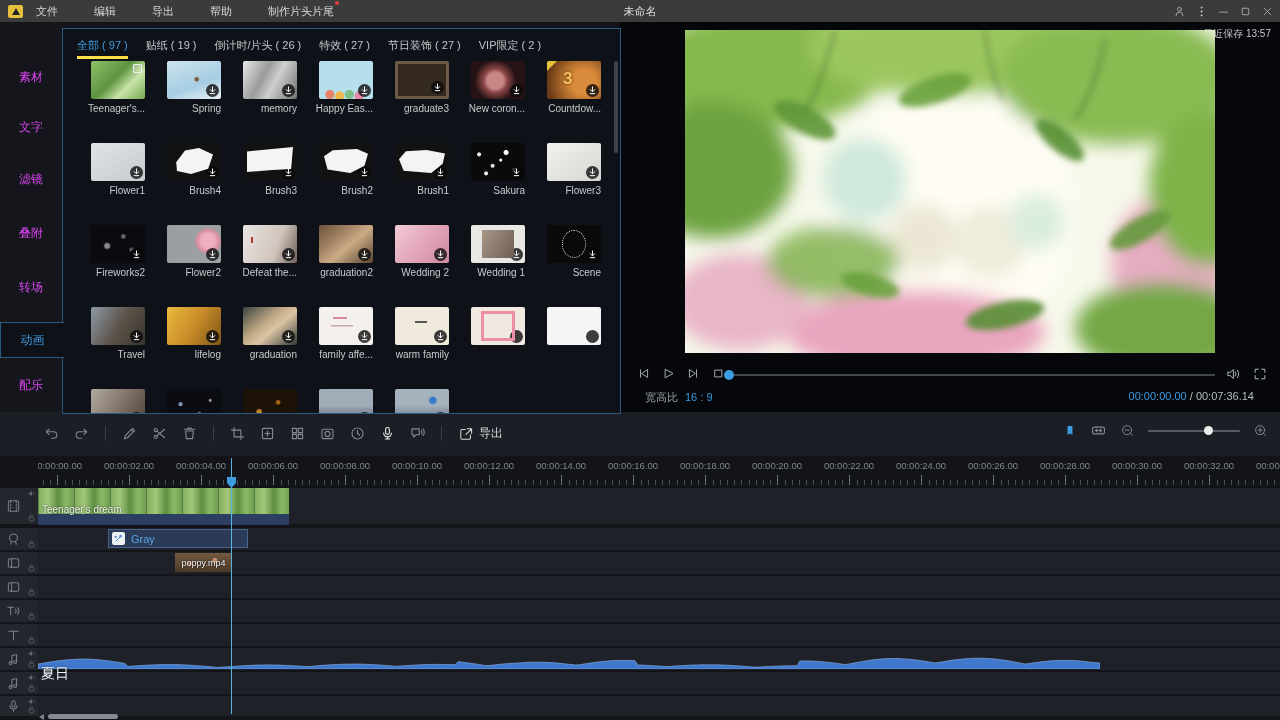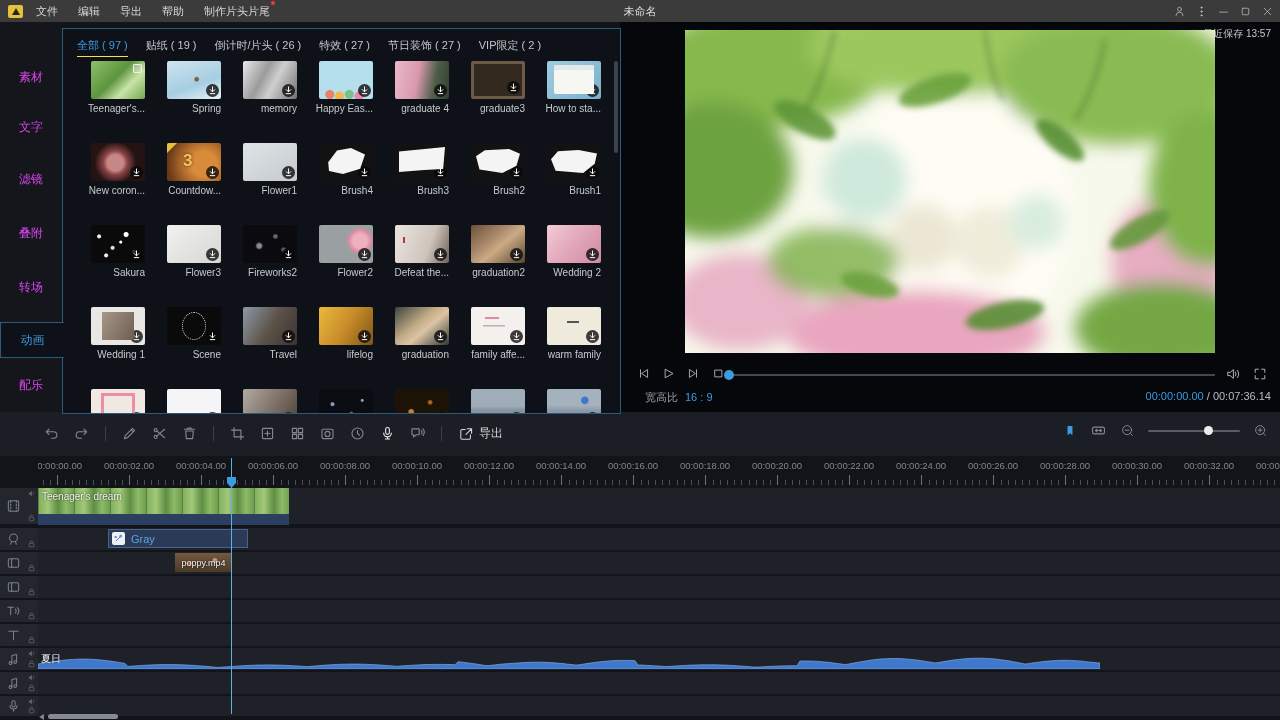--- a/index.html
+++ b/index.html
@@ -5,38 +5,38 @@
   html,body{margin:0;padding:0}
   body{width:1280px;height:720px;overflow:hidden;position:relative;background:#121419;
        font-family:"Liberation Sans","DejaVu Sans",sans-serif;color:#c8ccd0;-webkit-font-smoothing:antialiased}
   svg{display:block}
   .ic svg{fill:none;stroke:#84898f;stroke-width:1.3;stroke-linecap:round;stroke-linejoin:round}
 
   
   .titlebar{position:absolute;left:0;top:0;width:1280px;height:22px;background:#3b3b3b;z-index:40;display:flex;align-items:center}
   .logo{width:15px;height:13px;background:#e6c23c;border-radius:2px;margin:0 13px 0 8px;position:relative}
   .logo::after{content:"";position:absolute;left:3.5px;top:3px;border-left:4px solid transparent;border-right:4px solid transparent;border-bottom:7px solid #262626}
-  .menus{display:flex;gap:20px;font-size:11px;color:#d6d6d6}
+  .menus{display:flex;gap:36px;font-size:11px;color:#d6d6d6}
   .menu-item{position:relative;cursor:default}
   .menu-item.badge::after{content:"";position:absolute;top:-3px;right:-5px;width:4px;height:4px;border-radius:50%;background:#e04038}
   .tb-title{position:absolute;left:50%;transform:translateX(-50%);font-size:11px;color:#dddddd}
   .tb-ctrl{position:absolute;right:6px;top:0;height:22px;display:flex;align-items:center;gap:9px}
   .tb-ctrl .ic svg{stroke:#b9b9b9;stroke-width:1.2}
 
   
   .nav{position:absolute;left:0;top:22px;width:62px;height:390px;background:#14161b}
   .nav-item{position:absolute;left:0;width:62px;height:34px;display:flex;align-items:center;justify-content:center;
             font-size:12px;color:#d946ef;cursor:pointer}
   .nav-item.active{color:#3d9be0;background:#0e1218;border:1px solid #2a5a7e;border-right:none;width:63px;z-index:6}
 
   
   .panel{position:absolute;left:62px;top:28px;width:557px;height:384px;background:#0e1218;border:1px solid #2a5a7e;overflow:hidden;z-index:5}
   .tabs{display:flex;gap:18px;padding:9px 0 0 14px;font-size:11px;color:#c2c6ca}
   .tab{cursor:pointer;padding-bottom:3px}
-  .tab.active{color:#3d9be0;border-bottom:1px solid #fde047}
+  .tab.active{color:#3d9be0;border-bottom:3px solid #fde047}
   .grid{position:absolute;left:6px;top:28px;width:540px;display:flex;flex-wrap:wrap}
   .cell{width:76px;height:78px;display:flex;flex-direction:column;align-items:flex-end;padding-top:4px;cursor:pointer}
   .thumb{width:54px;height:38px;border-radius:2px;position:relative;overflow:hidden}
   .cell-label{font-size:10px;color:#c6cacd;margin-top:4px;max-width:74px;white-space:nowrap;overflow:hidden}
   .dl{position:absolute;right:2px;bottom:2px;width:13px;height:13px;border-radius:50%;background:rgba(8,8,8,.78);display:flex;align-items:center;justify-content:center}
   .dl svg{stroke:#fff;fill:none;stroke-width:1.1;stroke-linecap:round}
   .applied{position:absolute;right:3px;top:3px;width:7px;height:7px;border:1px solid #f0f0f0;border-radius:1px;background:rgba(255,255,255,.25)}
   .vip-corner{position:absolute;left:0;top:0;width:0;height:0;border-left:10px solid #e6c23c;border-bottom:10px solid transparent}
   .overlay-num{position:absolute;left:16px;top:8px;font-size:17px;font-weight:bold;color:#f2c35c;text-shadow:0 0 3px #5a2e08}
   .panel-scroll{position:absolute;right:2px;top:32px;width:4px;height:92px;background:#3c434c;border-radius:2px}
@@ -92,21 +92,21 @@
   .pcontrols{position:absolute;left:16px;top:344px;display:flex;gap:10px;align-items:center}
   .pcontrols .ic{cursor:pointer}
   .pcontrols .ic svg{stroke:#b4b8be;stroke-width:1.2}
   .seek{position:absolute;left:108px;top:352px;width:487px;height:2px;background:#43474e;cursor:pointer}
   .seek-dot{position:absolute;left:104px;top:348px;width:10px;height:10px;border-radius:50%;background:#3d9be0;cursor:pointer}
   .pright{position:absolute;right:12px;top:344px;display:flex;gap:11px}
   .pright .ic svg{stroke:#b4b8be;stroke-width:1.2}
   .pinfo{position:absolute;left:0;right:0;top:368px;height:18px;font-size:11px}
   .aspect{position:absolute;left:25px;color:#9aa0a6}
   .aspect b{color:#3d9be0;font-weight:normal;margin-left:7px}
-  .times{position:absolute;right:9px;color:#b8bcc2}
+  .times{position:absolute;right:26px;color:#b8bcc2}
   .times .cur{color:#3d9be0}
 
   
   .bottom{position:absolute;left:0;top:412px;width:1280px;height:308px;background:#121419}
   .tbar-strip{position:absolute;left:0;top:0;width:1280px;height:44px;background:#1b1e24}
   .toolbar{position:absolute;left:40px;top:10px;display:flex;align-items:center;gap:7px}
   .ticon{width:23px;height:23px;display:flex;align-items:center;justify-content:center;cursor:pointer}
   .ticon.lit svg{stroke:#e8eaec}
   .tdiv{width:1px;height:15px;background:#3a3e45;margin:0 5px}
   .export{display:flex;align-items:center;gap:5px;margin-left:4px;cursor:pointer;color:#d6d8da;font-size:12px}
@@ -129,30 +129,30 @@
   .thead .main-ic svg{stroke:#7c828a;stroke-width:1.1}
   .mini{position:absolute;right:3px}
   .mini svg{stroke:#62676e;stroke-width:.9;fill:none}
   .mini.spk{top:2px}.mini.lck{bottom:2px}
 
   .clip{position:absolute;cursor:pointer}
   .clip-main{left:38px;top:0;width:251px;height:36px}
   .clip-thumbs{height:26px;background:
       repeating-linear-gradient(90deg,rgba(0,0,0,.28) 0 1px,transparent 1px 36px),
       repeating-linear-gradient(90deg,#7fae5c 0,#a2c878 10px,#5e8e44 20px,#8cba66 28px,#6f9e50 36px)}
-  .clip-main .name{position:absolute;left:4px;top:3px;font-size:10px;color:#f0f2f4;text-shadow:0 0 2px #1a2a10}
+  .clip-main .name{position:absolute;left:4px;top:16px;font-size:10px;color:#f0f2f4;text-shadow:0 0 2px #1a2a10}
   .clip-audio{height:10px;background:#2c3e61;border-top:1px solid #3d548000}
   .clip-gray{left:108px;top:1px;width:140px;height:19px;background:#2b3a57;border:1px solid #47648e;display:flex;align-items:center;gap:6px;padding-left:3px;box-sizing:border-box}
   .gray-ic{width:13px;height:13px;background:#eef1f4;border-radius:2px;display:flex;align-items:center;justify-content:center}
   .gray-ic svg{stroke:#3d78c8;stroke-width:1.2;fill:none}
   .clip-gray .name{font-size:11px;color:#55a6e8}
   .clip-poppy{left:175px;top:1px;width:57px;height:19px;background:radial-gradient(circle at 25% 55%,#c08a6a 0 2px,transparent 3px),radial-gradient(circle at 70% 40%,#d09a78 0 2px,transparent 3px),linear-gradient(#73593f,#4b3928);display:flex;align-items:center;justify-content:center}
   .clip-poppy .name{font-size:9px;color:#f2f2f2;text-shadow:0 0 2px #000;white-space:nowrap}
   .clip-music{left:38px;top:0;width:1062px;height:22px}
-  .clip-music .name{position:absolute;left:3px;top:4px;font-size:10px;color:#f2f4f6;z-index:2;text-shadow:0 0 2px #123}
+  .clip-music .name{position:absolute;left:3px;top:17px;font-size:14px;color:#f2f4f6;z-index:2;text-shadow:0 0 2px #123}
   .wave{position:absolute;left:0;bottom:1px}
 
   .playhead{position:absolute;left:231px;top:458px;width:1px;height:256px;background:#58b4dc;z-index:25}
   .ph-marker{position:absolute;left:227px;top:477px;width:9px;height:11px;background:#3d9be0;z-index:26;
              clip-path:polygon(0 0,100% 0,100% 55%,50% 100%,0 55%)}
 
   .hscroll{position:absolute;left:48px;top:302px;width:70px;height:5px;background:#868b91;border-radius:3px;cursor:pointer}
   .hs-arrow{position:absolute;left:39px;top:302px;width:0;height:0;border-top:3px solid transparent;border-bottom:3px solid transparent;border-right:5px solid #7e838a;cursor:pointer}
 </style>
 </head>
@@ -250,48 +250,28 @@
         <div class="thumb th-easter">
           <span class="dl">
             <svg width="9" height="9" viewBox="0 0 10 10">
               <path d="M5 1v5M2.5 4 5 6.5 7.5 4M2.5 8.5h5"></path>
             </svg>
           </span>
         </div>
         <div class="cell-label">Happy Eas...</div>
       </div>
       <div class="cell">
-        <div class="thumb th-blossom">
-          <span class="dl">
-            <svg width="9" height="9" viewBox="0 0 10 10">
-              <path d="M5 1v5M2.5 4 5 6.5 7.5 4M2.5 8.5h5"></path>
-            </svg>
-          </span>
-        </div>
-        <div class="cell-label">graduate 4</div>
-      </div>
-      <div class="cell">
         <div class="thumb th-chalk">
           <span class="dl">
             <svg width="9" height="9" viewBox="0 0 10 10">
               <path d="M5 1v5M2.5 4 5 6.5 7.5 4M2.5 8.5h5"></path>
             </svg>
           </span>
         </div>
         <div class="cell-label">graduate3</div>
-      </div>
-      <div class="cell">
-        <div class="thumb th-notepad">
-          <span class="dl">
-            <svg width="9" height="9" viewBox="0 0 10 10">
-              <path d="M5 1v5M2.5 4 5 6.5 7.5 4M2.5 8.5h5"></path>
-            </svg>
-          </span>
-        </div>
-        <div class="cell-label">How to sta...</div>
       </div>
       <div class="cell">
         <div class="thumb th-virus">
           <span class="dl">
             <svg width="9" height="9" viewBox="0 0 10 10">
               <path d="M5 1v5M2.5 4 5 6.5 7.5 4M2.5 8.5h5"></path>
             </svg>
           </span>
         </div>
         <div class="cell-label">New coron...</div>

